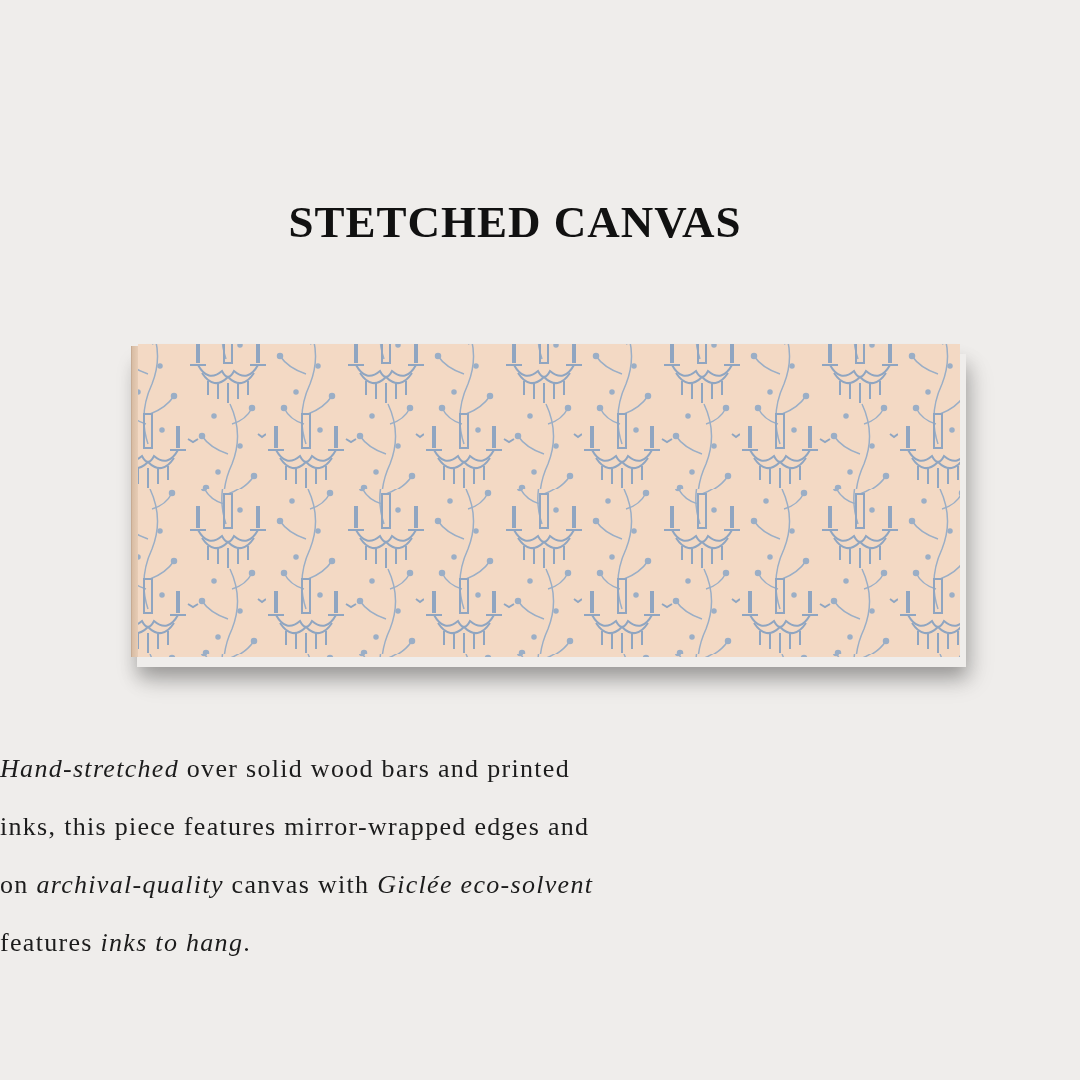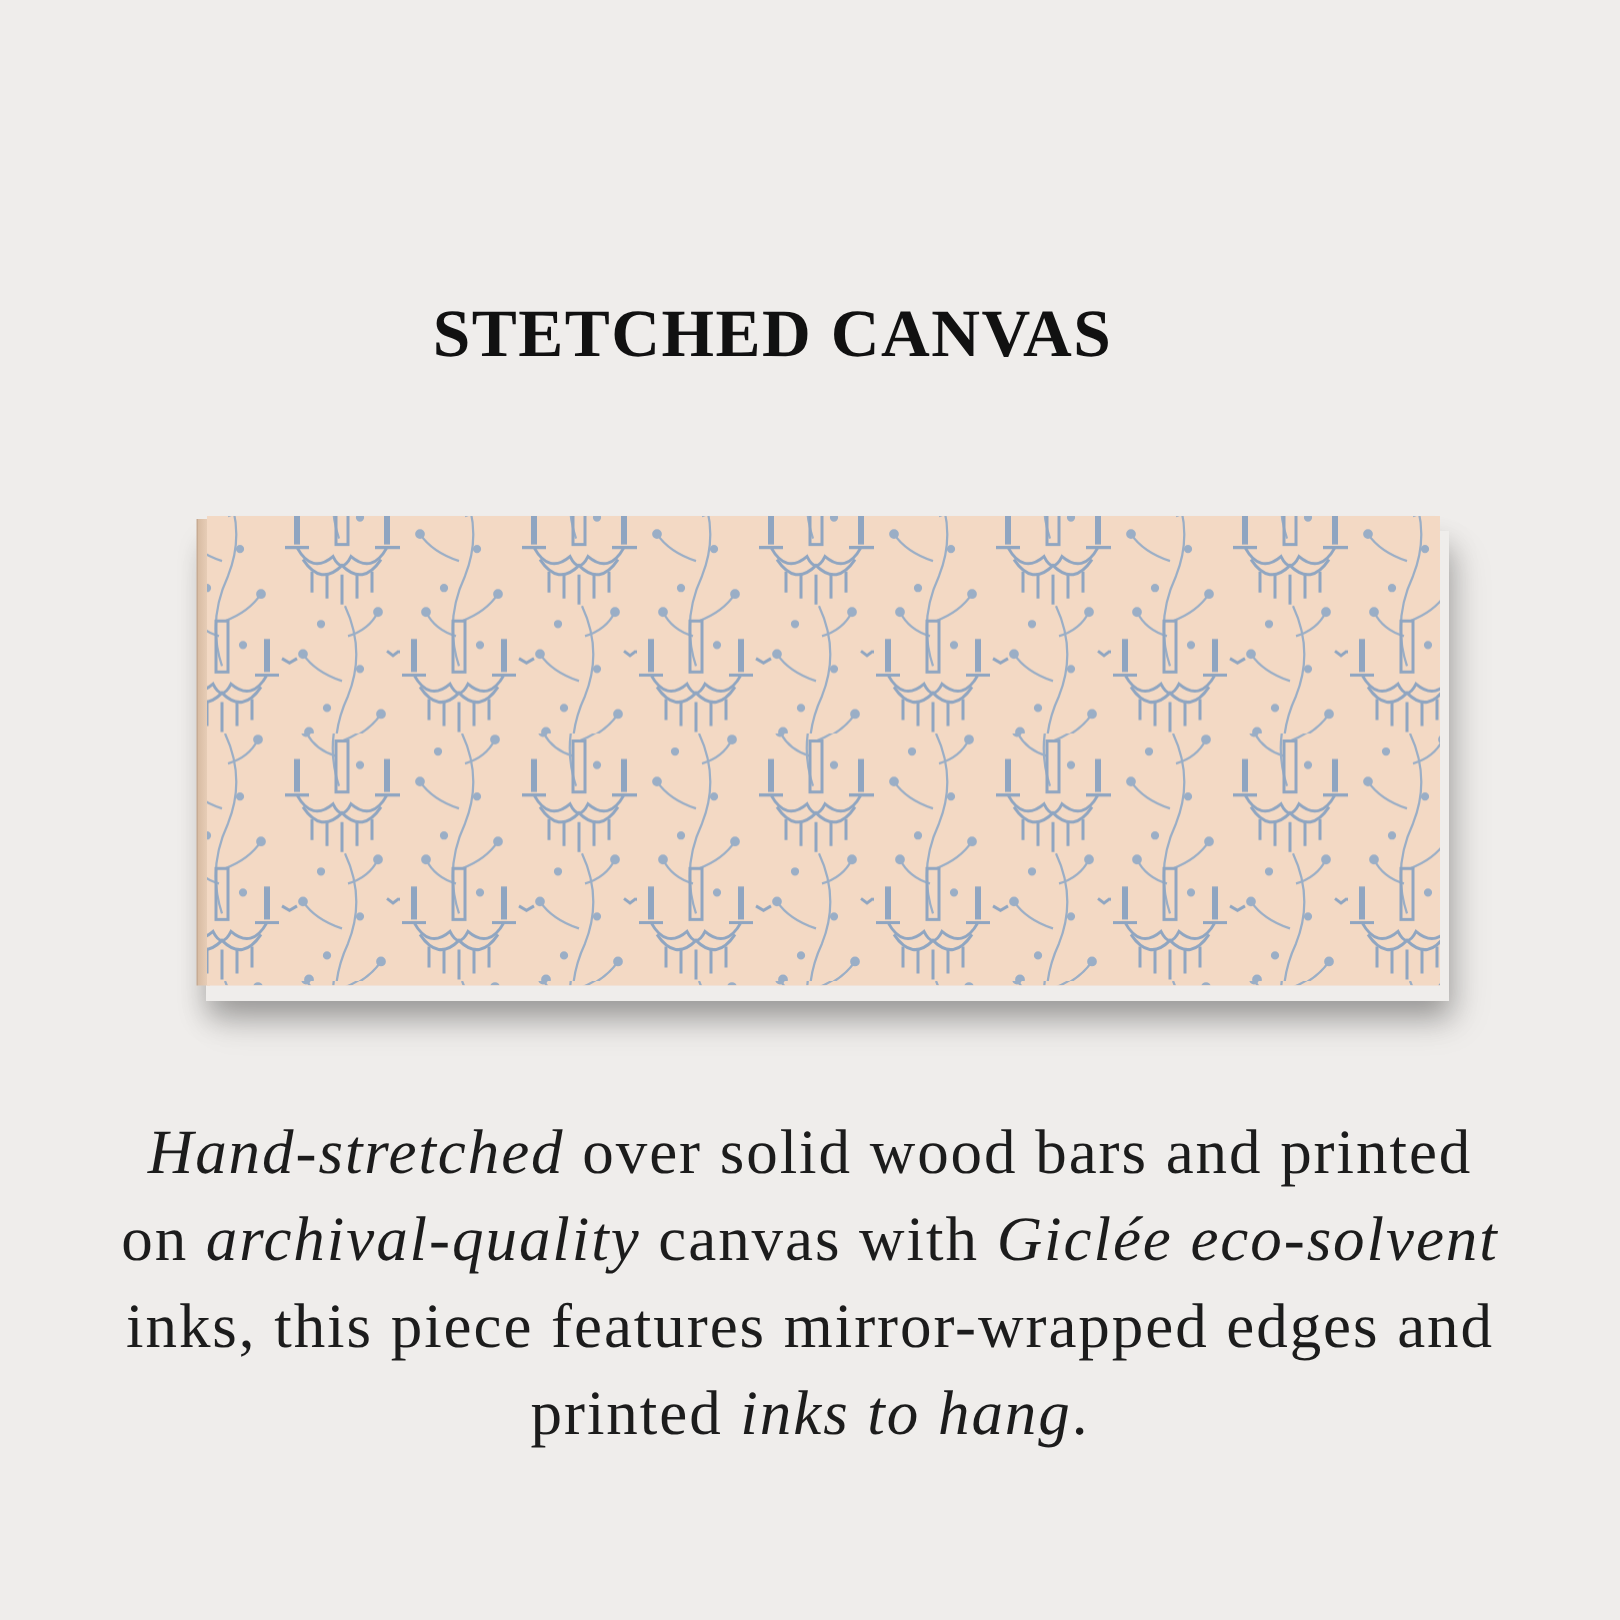--- a/index.html
+++ b/index.html
@@ -32,23 +32,22 @@
     border-left: 1px solid #c7ab93;
   }
   .canvas-face {
     position: absolute; left: 7px; top: 0; width: 822px; height: 313px;
     background-color: #f3d9c4;
     overflow: hidden;
   }
   .canvas-face svg { display: block; }
   .body-text {
     position: absolute; left: 0; top: 740px; width: 1080px;
-    text-align: center;
     font-family: "Liberation Serif", "DejaVu Serif", serif;
-    font-size: 42px;
+    font-size: 26px;
     line-height: 58px;
     letter-spacing: 1.3px;
     color: #1c1c1c;
   }
   .body-text .line { display: block; white-space: nowrap; }
   .body-text em { font-style: italic; }
 </style>
 </head>
 <body>
 
@@ -94,16 +93,16 @@
         </pattern>
       </defs>
       <rect width="822" height="313" fill="#f3d9c4"></rect>
       <rect width="822" height="313" fill="url(#toile)" opacity="0.85"></rect>
     </svg>
   </div>
 </div>
 
 <div class="body-text">
   <span class="line"><em>Hand-stretched</em><span> over solid wood bars and printed</span></span>
+  <span class="line"><span>inks, this piece features mirror-wrapped edges and</span></span>
   <span class="line"><span>on </span><em>archival-quality</em><span> canvas with </span><em>Giclée eco-solvent</em></span>
-  <span class="line"><span>inks, this piece features mirror-wrapped edges and</span></span>
-  <span class="line"><span>printed </span><em>inks to hang</em><span>.</span></span>
+  <span class="line"><span>features </span><em>inks to hang</em><span>.</span></span>
 </div>
 
 </body></html>

